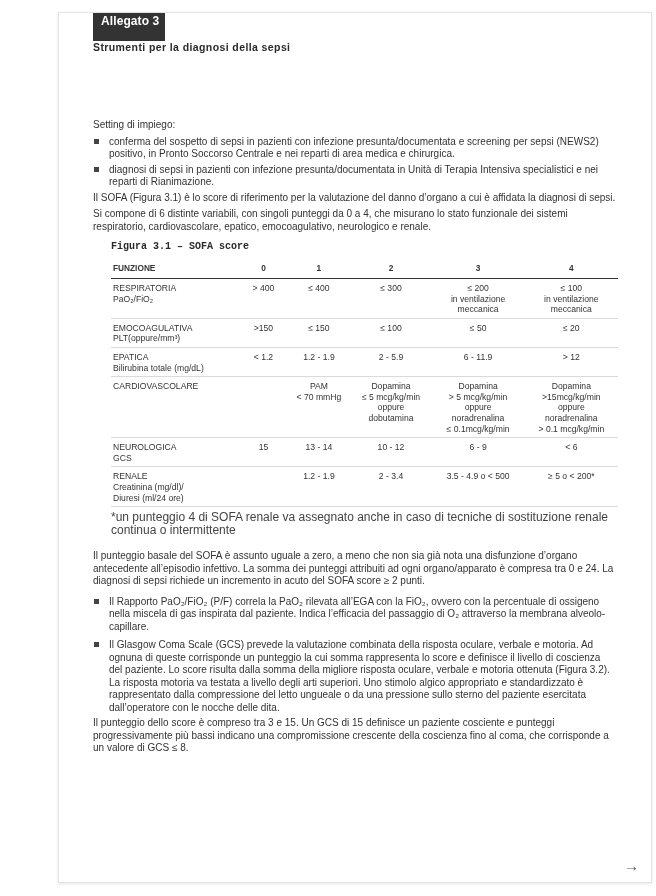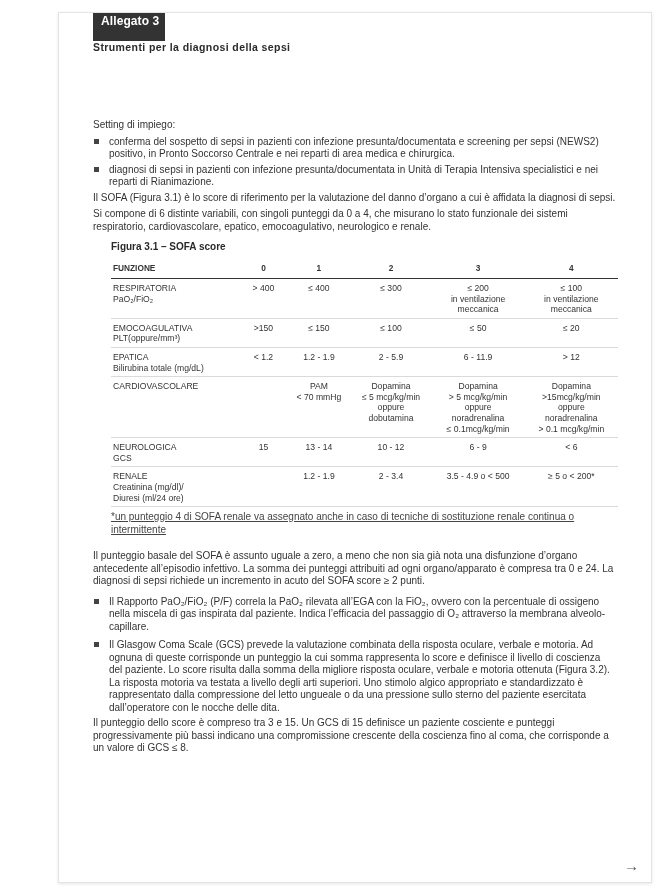--- a/index.html
+++ b/index.html
@@ -15,29 +15,29 @@
               color:#2a2a2a; letter-spacing:0.4px; }
   .title { position:absolute; left:34px; top:46px; font-size:10px; font-weight:bold;
            color:#2a2a2a; letter-spacing:2.2px; white-space:nowrap; }
   .body { position:absolute; left:34px; top:106px; width:526px; font-size:10px;
           line-height:12.5px; color:#333; }
   p { margin:0 0 4px 0; }
   ul { list-style:none; margin:0 9px 3px 0; padding:0; }
   li { position:relative; padding-left:16px; margin-bottom:3px; }
   .bullet { position:absolute; left:1px; top:3px; width:5px; height:5px; background:#444; }
   .fig { margin:8px 0 0 0; padding-left:18px; }
-  .fig-title { font-weight:bold; font-size:10px; margin-bottom:6px; color:#2a2a2a; }
+  .fig-title { font-weight:bold; font-size:10px; margin-bottom:6px; color:#2a2a2a;font-family:Liberation Mono, monospace; }
   table { border-collapse:collapse; width:507px; font-size:8.6px; color:#333; }
   th { font-weight:bold; font-size:8.3px; text-align:center; padding:2px 2px 4px 2px;
        border-bottom:1.3px solid #333; }
   th.fn { text-align:left; }
   td { vertical-align:top; text-align:center; padding:4px 2px 3px 2px;
        border-bottom:1px solid #dadada; line-height:10.6px; }
   td.fn { text-align:left; }
-  .foot { font-size:10px; color:#444; padding-top:4px;text-decoration:underline; }
+  .foot { font-size:12px; color:#444; padding-top:4px; }
   .after { margin-top:14px; }
   .arrow { position:absolute; right:12px; bottom:8px; font-size:15px; color:#555; }
   .cw0 { width:128px; } .cw1 { width:46px; } .cw2 { width:62px; } .cw3 { width:80px; }
   .cw4 { width:92px; } .cw5 { width:92px; }
   .pre { white-space:pre-line; }
 </style>
 </head>
 <body>
 
 <div class="page">

